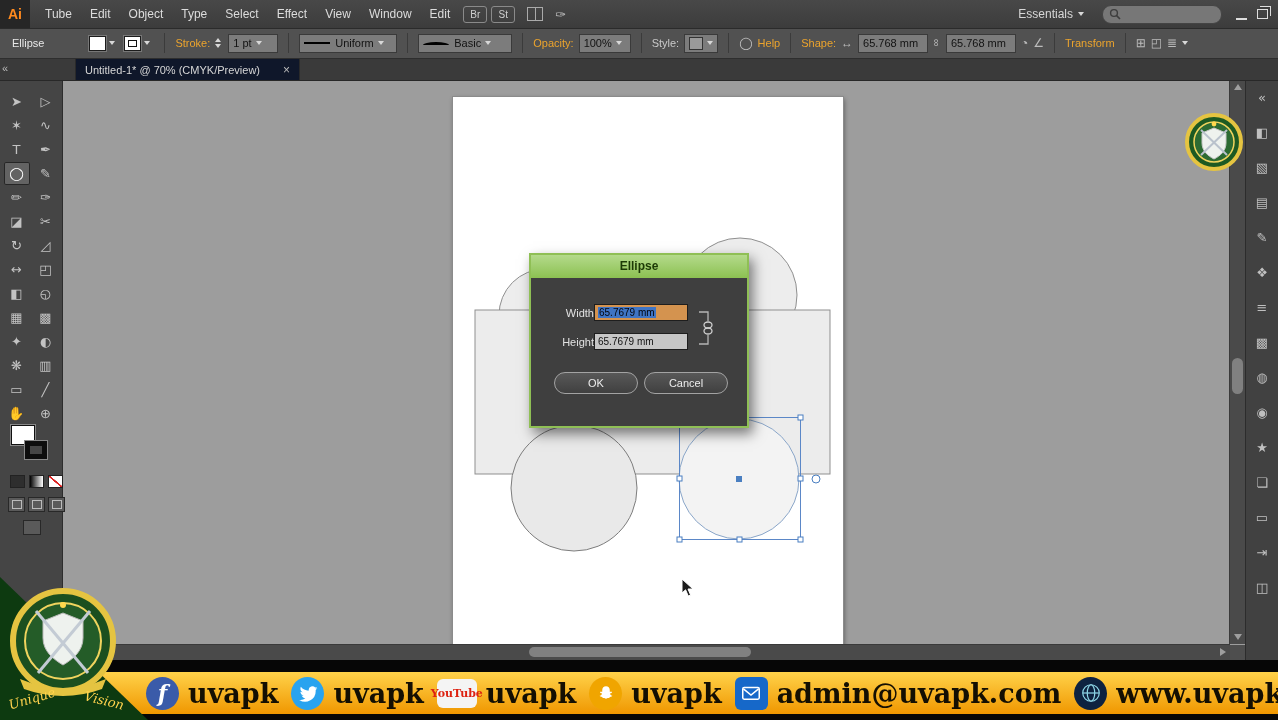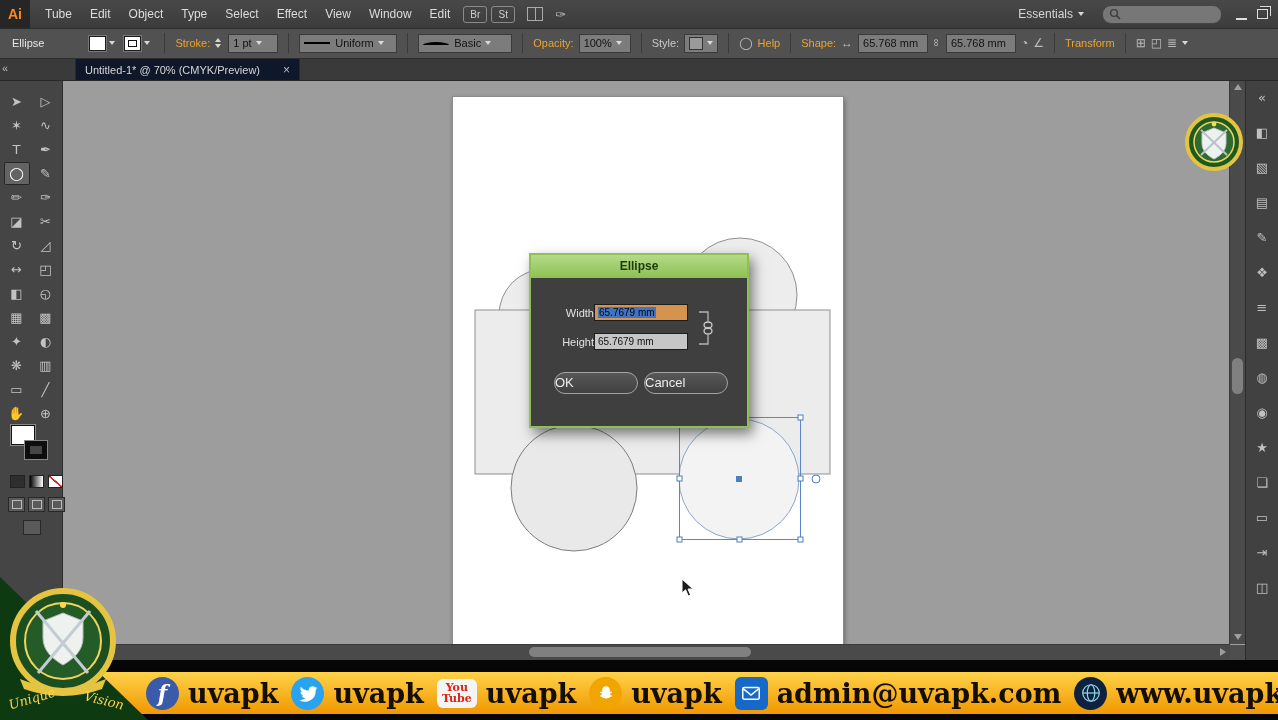--- a/index.html
+++ b/index.html
@@ -89,35 +89,35 @@
           border:2px solid #8fbf55;box-shadow:4px 6px 12px rgba(0,0,0,.5);z-index:20;box-sizing:border-box}
   .dialog-title{height:23px;background:linear-gradient(#b4da8b,#8cc152);color:#1d3a06;font-weight:bold;
                 font-size:12px;text-align:center;line-height:23px}
   .dlabel{position:absolute;left:16px;width:50px;text-align:right;font-size:11px;color:#e2e2e2}
   .dinput{position:absolute;left:63px;width:86px;height:15px;background:#c6c6c6;border:1px solid #1e1e1e;
           font-size:10px;color:#101010;padding:0 3px;line-height:15px}
   .dinput.sel{background:#d4934f}
   .selspan{background:#3f74c4;color:#03060e;padding:0 1px}
   .dlink{position:absolute;left:166px;top:49px}
   .dbtn{position:absolute;top:117px;width:82px;height:20px;background:linear-gradient(#585858,#404040);
-        border:1px solid #a3a3a3;border-radius:11px;color:#ececec;font-size:13px;text-align:left;line-height:20px;cursor:default}
+        border:1px solid #a3a3a3;border-radius:11px;color:#ececec;font-size:11px;text-align:center;line-height:20px;cursor:default}
   
   .panelstrip{position:absolute;top:80px;right:0;width:32px;bottom:60px;background:#414141;border-left:1px solid #2c2c2c;z-index:4}
   .pitem{height:35px;display:flex;align-items:center;justify-content:center;color:#c0c0c0;font-size:13px;
          font-family:"DejaVu Sans",sans-serif;cursor:default}
   
   .footer{position:absolute;left:0;right:0;bottom:0;height:60px;background:#060606;z-index:30}
   .goldbar{position:absolute;left:0;right:0;top:12px;height:42px;background:linear-gradient(#ffd24a,#f09700);
            display:flex;align-items:center;gap:13px;padding-left:146px}
   .fitem{display:flex;align-items:center;gap:9px}
   .ftext{font-family:"DejaVu Serif",serif;font-weight:bold;font-size:27px;color:#140f02;white-space:nowrap}
   .circ32{width:33px;height:33px;border-radius:50%;display:flex;align-items:center;justify-content:center}
   .fb{background:#3a5ba9}.tw{background:#29a3ef}.sc{background:#f0a500}
   .fb-f{color:#fff;font-family:"DejaVu Serif",serif;font-weight:bold;font-size:22px;font-style:italic}
-  .yt{width:40px;height:29px;background:#f4f4f4;border-radius:6px;display:flex;flex-direction:column;
+  .yt{width:40px;height:29px;background:#f4f4f4;border-radius:6px;display:flex;flex-direction:row;
       align-items:center;justify-content:center;line-height:11px}
   .yt span{color:#d21; font-family:"DejaVu Serif",serif;font-weight:bold;font-size:11px}
   .mail{width:33px;height:33px;border-radius:6px;background:#1668c9;display:flex;align-items:center;justify-content:center}
   
   .wm{position:absolute;left:1184px;top:112px;z-index:15}
   .corner-logo{position:absolute;left:0;top:575px;width:152px;height:145px;z-index:40}
   .cursor{position:absolute;left:681px;top:578px;z-index:50}
 </style>
 </head>
 <body>

